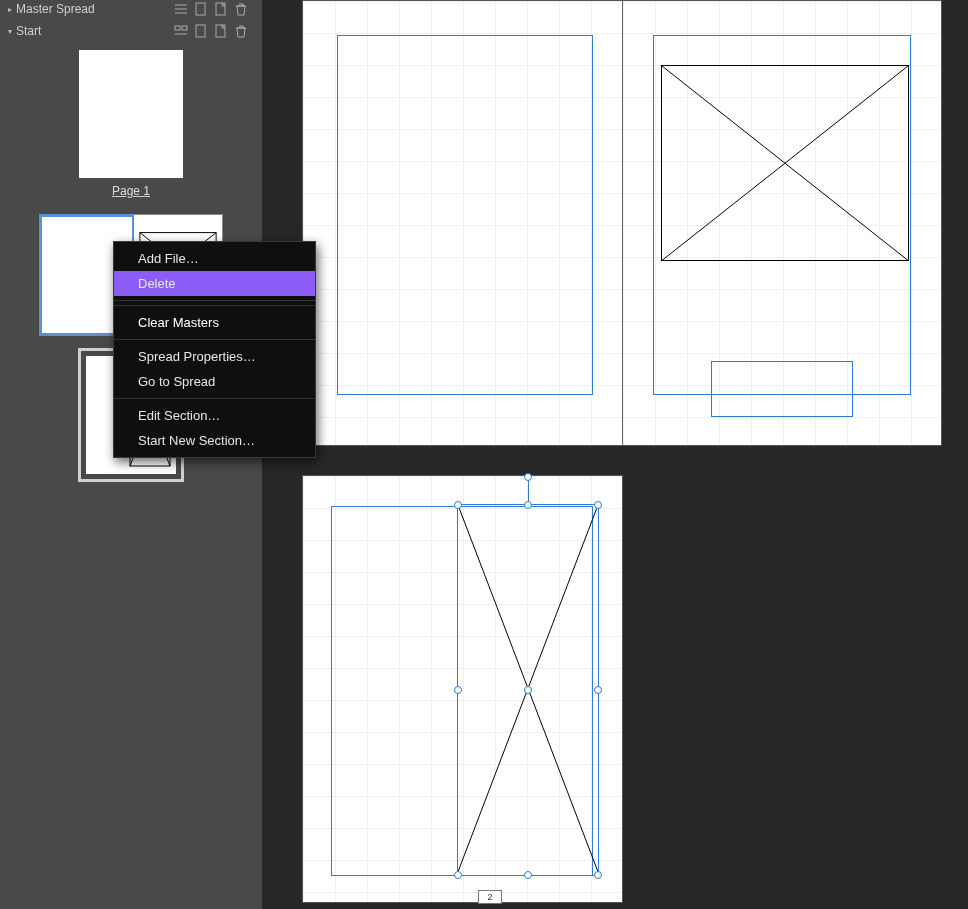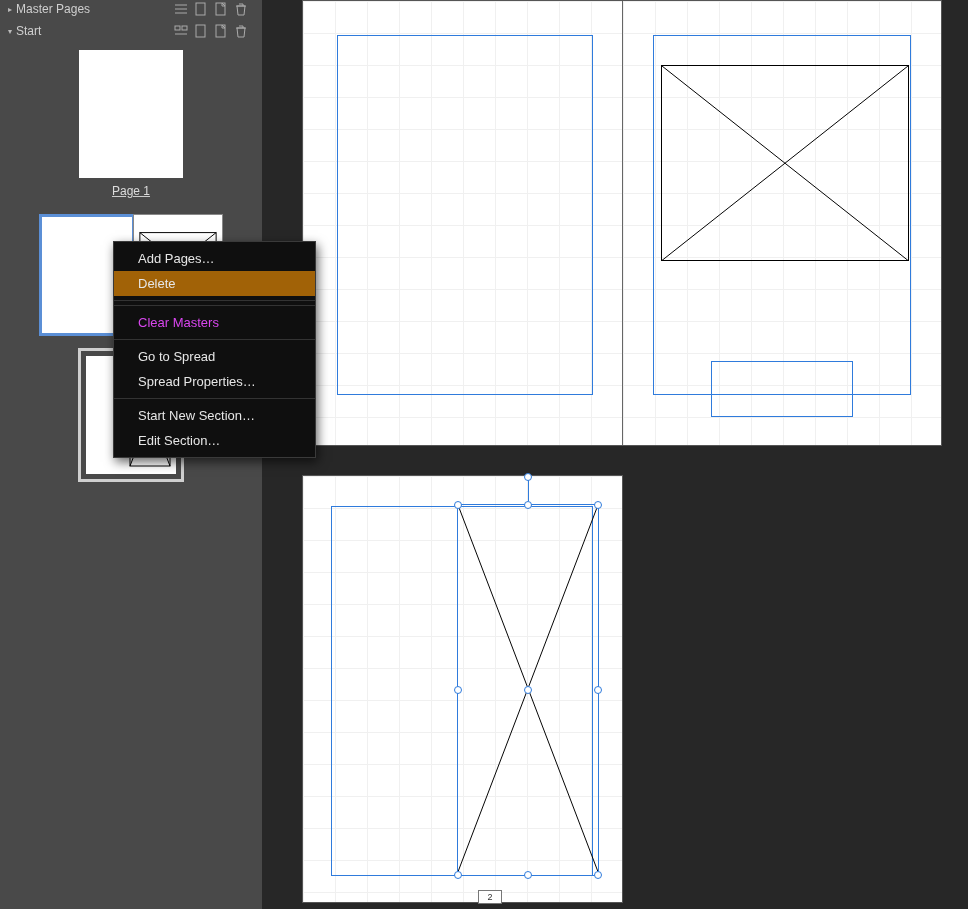--- a/index.html
+++ b/index.html
@@ -27,22 +27,22 @@
   .thumb2b { width: 90px; height: 116px; background:#fff; border:1px solid #888; margin-left:-2px; position:relative; overflow:hidden; }
   .thumb2b svg { position:absolute; inset:0; }
 
   .thumb3-wrap { margin-top:20px; }
   .thumb3 { width: 90px; height: 118px; background:#fff; outline:3px solid #cfcfcf; outline-offset:5px; position:relative; }
   .thumb3 svg { position:absolute; inset:0; }
 
   
   .ctx { position:absolute; left:113px; top:241px; width:203px; background:#0f0f0f; border:1px solid #3a3a3a; box-shadow:2px 4px 10px rgba(0,0,0,.6); font-size:13px; color:#e6e6e6; z-index:50; padding:4px 0; }
   .ctx .item { padding:5px 14px 5px 24px; white-space:nowrap; cursor:default; }
-  .ctx .item.hover { background:#a16207; }
-  .ctx .item.disabled { color:#d946ef; }
+  .ctx .item.hover { background:#8b5cf6; }
+  .ctx .item.disabled { color:#ffffff; }
   .ctx .sep { height:1px; background:#333; margin:4px 0; }
 
   
   .canvas { flex:1; background:#272727; position:relative; overflow:hidden; }
   .doc { position:absolute; background:#fff; box-shadow: none; }
   .grid-bg {
     background-color:#fff;
     background-image:
       linear-gradient(#f0f0f0 1px, transparent 1px),
       linear-gradient(90deg, #f0f0f0 1px, transparent 1px);
@@ -69,21 +69,21 @@
   .handle { position:absolute; width:8px; height:8px; background:#fff; border:1.5px solid #2f7bdc; border-radius:50%; }
   .page-num-tab { position:absolute; left:175px; bottom:-2px; width:24px; height:14px; border:1px solid #777; background:#fff; font-size:9px; color:#333; text-align:center; line-height:12px; }
 </style>
 </head>
 <body>
 
 <div class="panel">
 
   <div class="panel-header master">
     <span class="tri">▸</span>
-    <span>Master Pages</span>
+    <span>Master Spread</span>
     <span class="spacer"></span>
     <span class="row-icons">
       <span class="ic">
         <svg width="14" height="14" viewBox="0 0 14 14">
             <path d="M1 3h12M1 7h12M1 11h12" stroke="#aaa" stroke-width="1"></path>
           </svg>
       </span>
       <span class="ic">
         <svg width="14" height="14" viewBox="0 0 14 14">
             <rect x="2" y="1" width="9" height="12" fill="none" stroke="#aaa"></rect>
@@ -156,31 +156,31 @@
         <svg viewBox="0 0 90 118" preserveAspectRatio="none">
           <rect x="44" y="6" width="40" height="104" fill="none" stroke="#000" stroke-width="1"></rect>
           <path d="M44 6 L84 110 M84 6 L44 110" stroke="#000" stroke-width="1"></path>
         </svg>
       </div>
     </div>
 
   </div>
 
   <div class="ctx" id="ctx-menu">
-      <div class="item">Add Pages…</div>
+      <div class="item">Add File…</div>
       <div class="item hover">Delete</div>
       <div class="sep"></div>
       <div class="sep"></div>
       <div class="item disabled">Clear Masters</div>
       <div class="sep"></div>
+      <div class="item">Spread Properties…</div>
       <div class="item">Go to Spread</div>
-      <div class="item">Spread Properties…</div>
-      <div class="sep"></div>
+      <div class="sep"></div>
+      <div class="item">Edit Section…</div>
       <div class="item">Start New Section…</div>
-      <div class="item">Edit Section…</div>
     </div>
 </div>
 
 <div class="canvas">
 
   <div class="doc top">
     <div class="grid-bg"></div>
     <div class="spine"></div>
     <div class="margin-box margin-left"></div>
     <div class="margin-box margin-right"></div>

